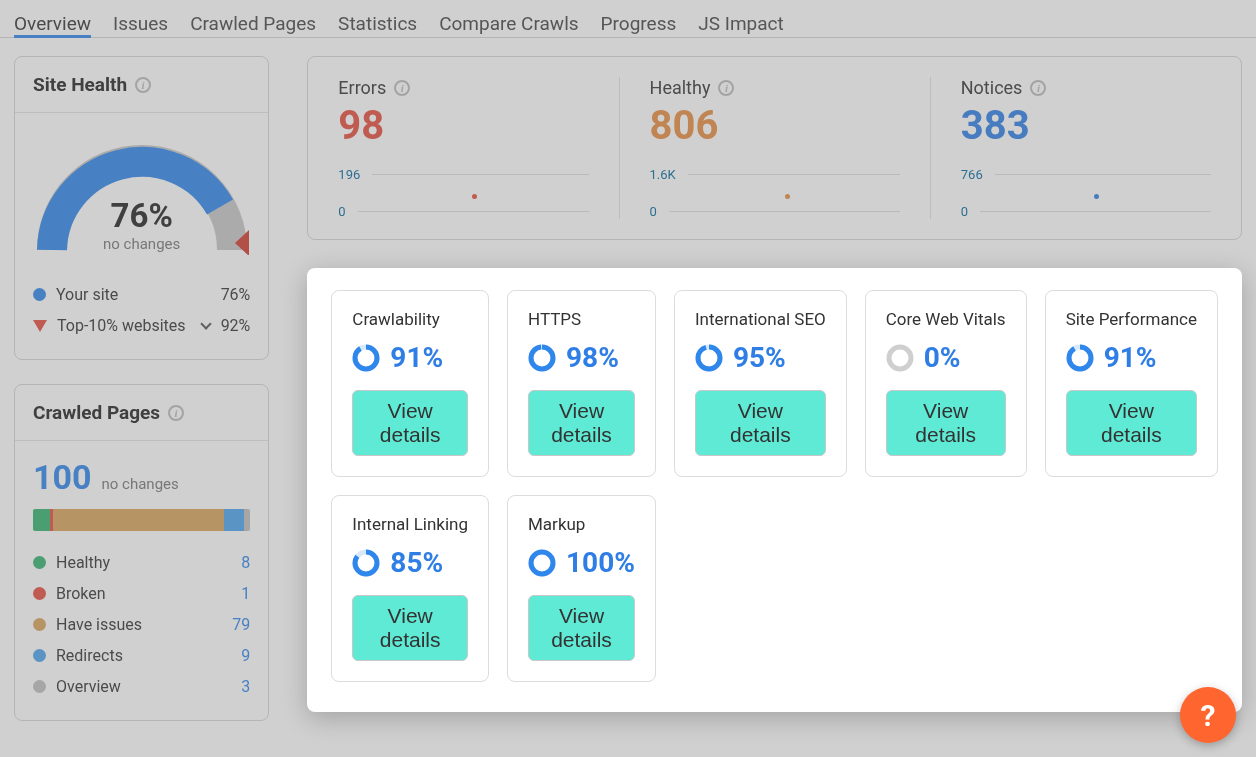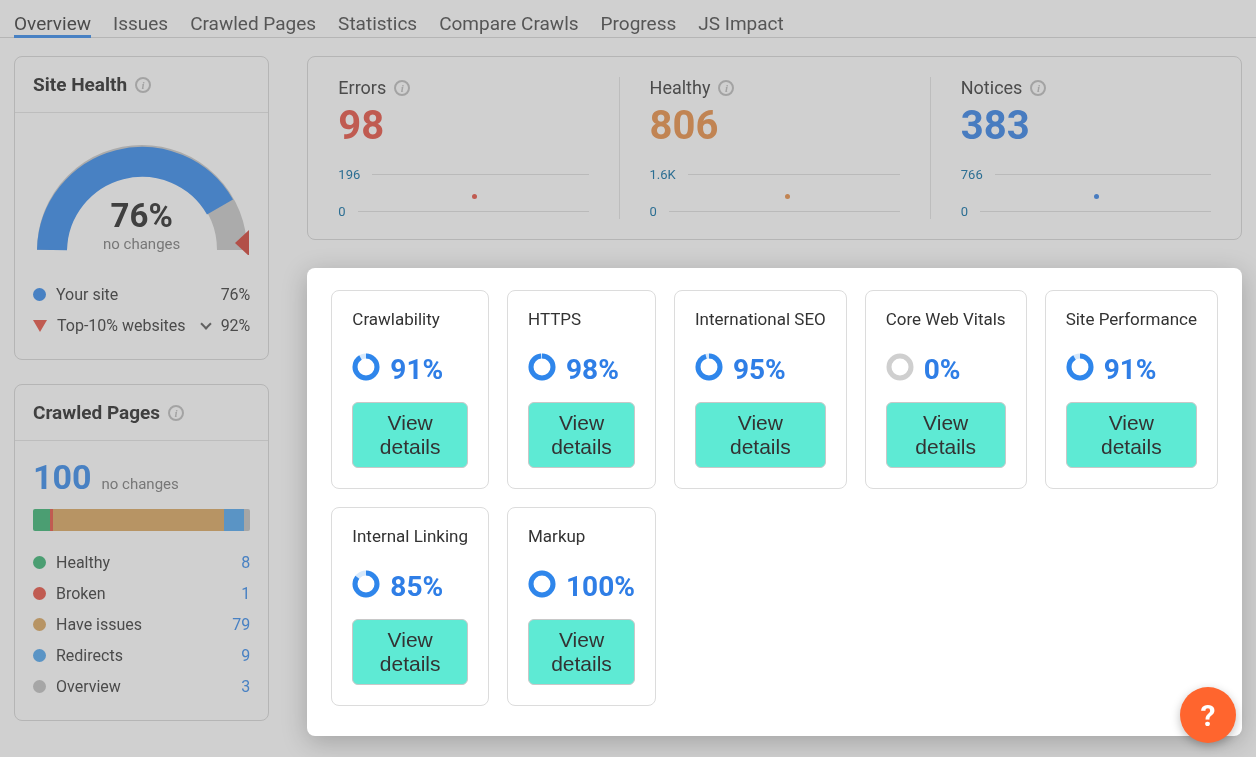--- a/index.html
+++ b/index.html
@@ -191,21 +191,21 @@
     grid-template-columns: repeat(5, 1fr);
     gap: 18px;
   }
   .report-card {
     border:1px solid #dcdcdc;
     border-radius:8px;
     padding: 18px 20px 20px 20px;
     background:#fff;
   }
   .report-name { font-size:17px; color:#333; margin-bottom:12px; white-space:nowrap; }
-  .report-score { display:flex; align-items:flex-start; gap:10px; margin-bottom:16px;margin-top:24px; }
+  .report-score { display:flex; align-items:center; gap:10px; margin-bottom:16px; }
   .report-score .pct { font-size:28px; font-weight:700; color:#2f7ee6; }
   .donut { width:28px; height:28px; }
   .view-btn {
     display:inline-block;
     padding: 8px 14px;
     border:1px solid #c8c8c8;
     border-radius:6px;
     background:#5eead4;
     font-size:21px;
     color:#333;

